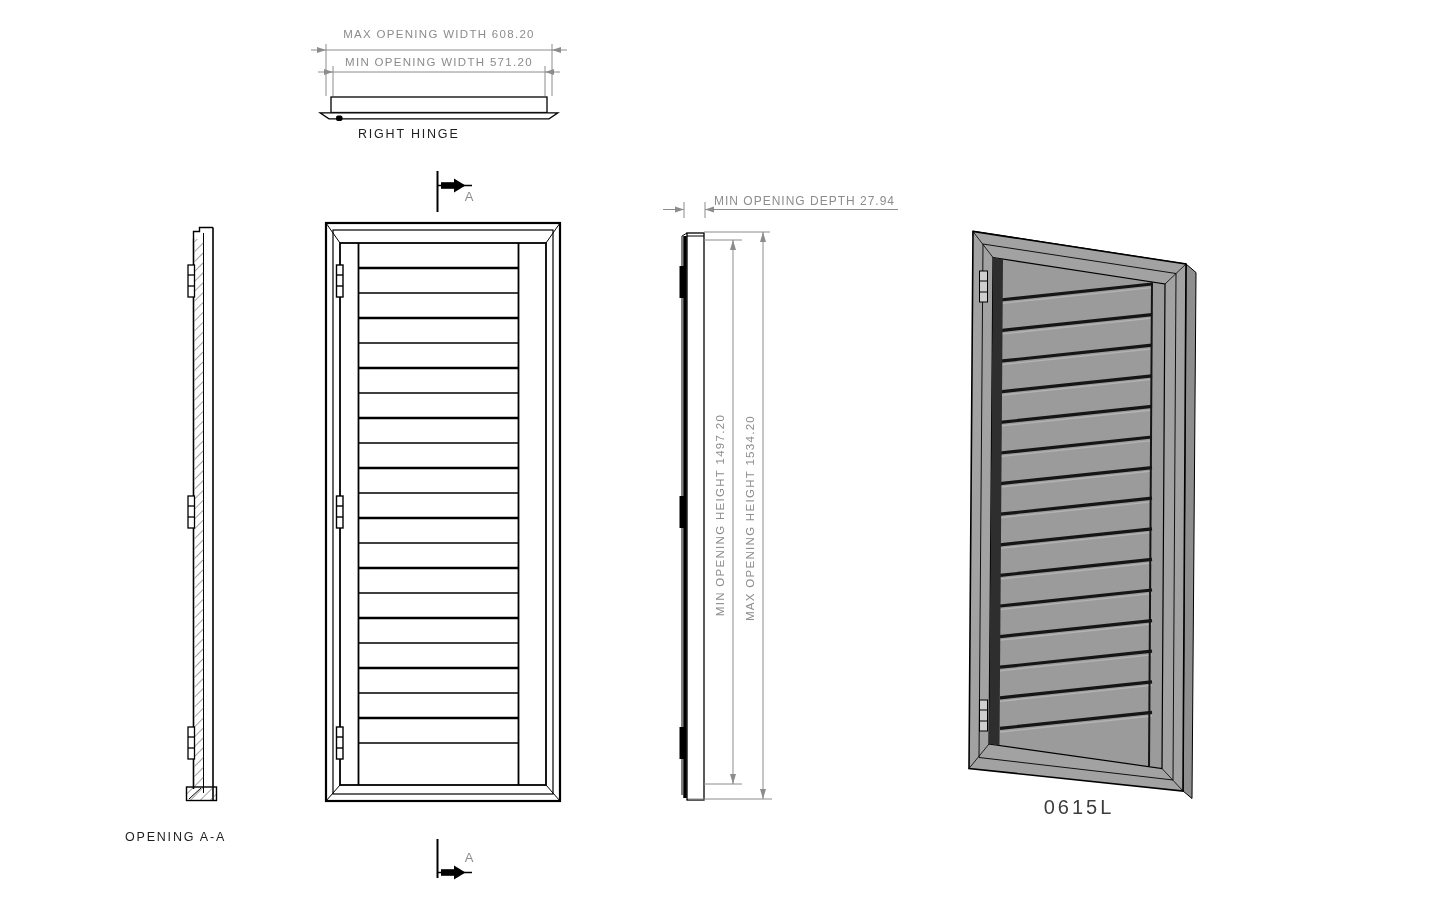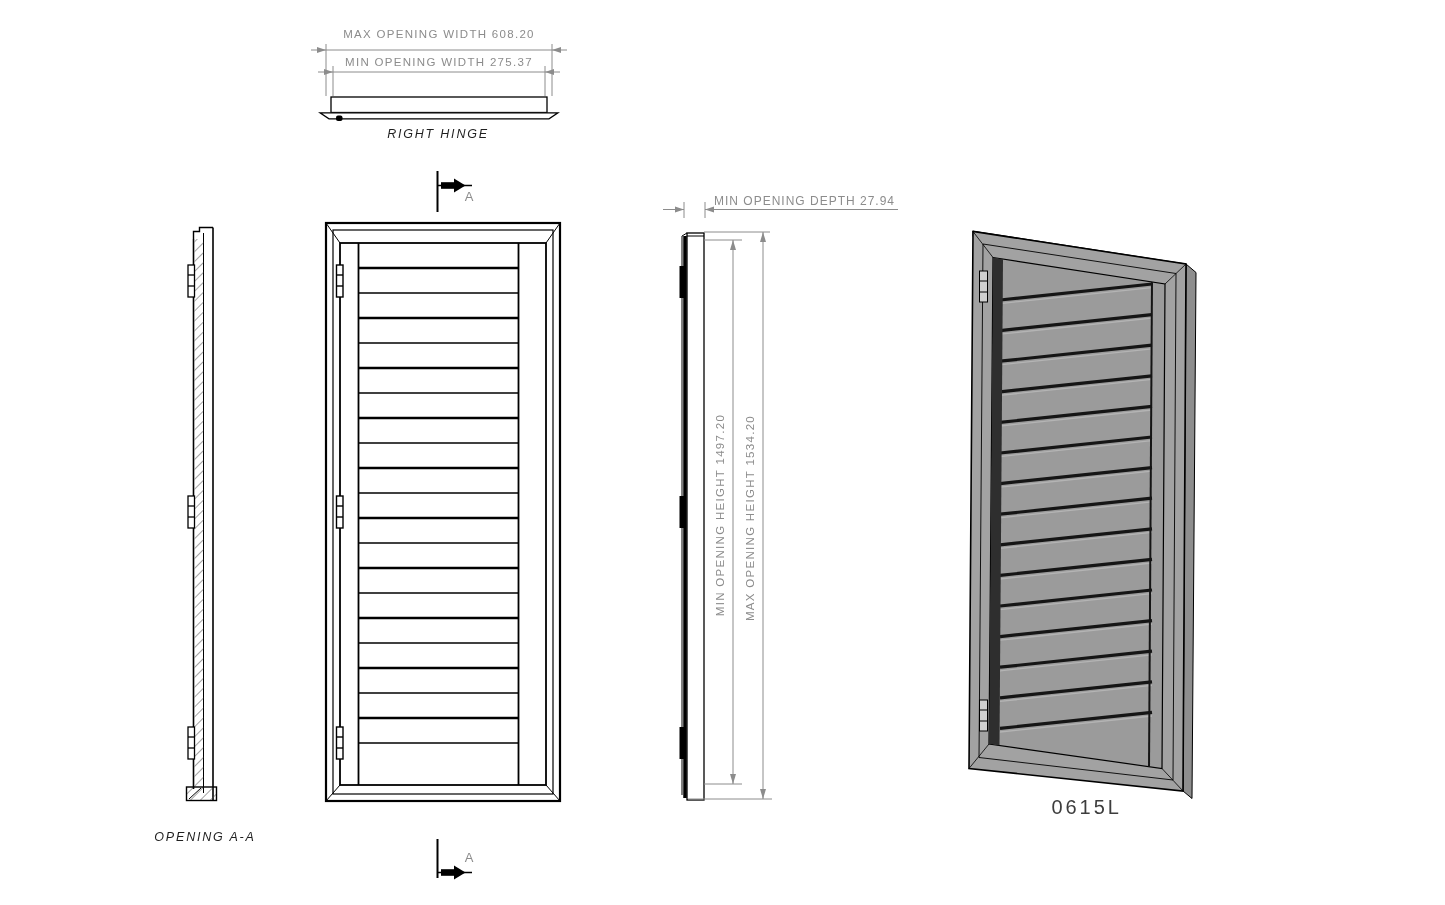--- a/index.html
+++ b/index.html
@@ -2,24 +2,24 @@
 <html><head>
 <meta charset="utf-8">
 <style>
   html,body{margin:0;padding:0;background:#ffffff;}
   #canvas{position:relative;width:1445px;height:905px;background:#ffffff;overflow:hidden;
           font-family:"Liberation Sans", sans-serif;}
   #linework{position:absolute;left:0;top:0;}
   .txt{position:absolute;white-space:nowrap;}
   .dim-text{color:#8c8c8c;font-size:11.5px;letter-spacing:1.3px;text-align:center;}
   .dim-text-sm{color:#8c8c8c;font-size:12px;letter-spacing:1px;}
-  .label-text{color:#1f1f1f;font-size:12.5px;letter-spacing:1.8px;text-align:center;font-style:italic;}
+  .label-text{color:#1f1f1f;font-size:12.5px;letter-spacing:1.8px;text-align:left;}
   .marker-letter{color:#8c8c8c;font-size:13px;letter-spacing:0;text-align:center;width:20px;}
   .vert{transform:rotate(-90deg);transform-origin:center center;width:300px;height:16px;text-align:center;}
-  .iso-label{color:#3d3d3d;font-size:20px;letter-spacing:3px;text-align:right;}
+  .iso-label{color:#3d3d3d;font-size:20px;letter-spacing:3px;text-align:center;}
 </style>
 </head>
 <body>
 
 <div id="canvas">
 
 <svg id="linework" width="1445" height="905" viewBox="0 0 1445 905">
   <defs>
     <pattern id="hatch" patternUnits="userSpaceOnUse" width="7" height="7" patternTransform="rotate(45)">
       <line x1="0" y1="0" x2="0" y2="7" stroke="#4a4a4a" stroke-width="1"></line>
@@ -229,21 +229,21 @@
           <line x1="979.5" y1="281" x2="987.5" y2="281"></line>
           <line x1="979.5" y1="292" x2="987.5" y2="292"></line>
       <rect x="979.5" y="700" width="8" height="31"></rect>
           <line x1="979.5" y1="710" x2="987.5" y2="710"></line>
           <line x1="979.5" y1="721" x2="987.5" y2="721"></line>
     </g>
   </g>
 </svg>
 
   <div class="txt dim-text" style="left:330px;top:28px;width:218px;">MAX OPENING WIDTH 608.20</div>
-  <div class="txt dim-text" style="left:330px;top:56px;width:218px;">MIN OPENING WIDTH 275.37</div>
+  <div class="txt dim-text" style="left:330px;top:56px;width:218px;">MIN OPENING WIDTH 571.20</div>
   <div class="txt label-text" style="left:358px;top:127px;width:160px;">RIGHT HINGE</div>
 
   <div class="txt label-text" style="left:125px;top:830px;width:160px;">OPENING A-A</div>
 
   <div class="txt marker-letter" style="left:459px;top:189px;">A</div>
   <div class="txt marker-letter" style="left:459px;top:850px;">A</div>
 
   <div class="txt dim-text-sm" style="left:714px;top:194px;">MIN OPENING DEPTH 27.94</div>
   <div class="txt dim-text vert" style="left:572px;top:507px;">MIN OPENING HEIGHT 1497.20</div>
   <div class="txt dim-text vert" style="left:602px;top:510px;">MAX OPENING HEIGHT 1534.20</div>

